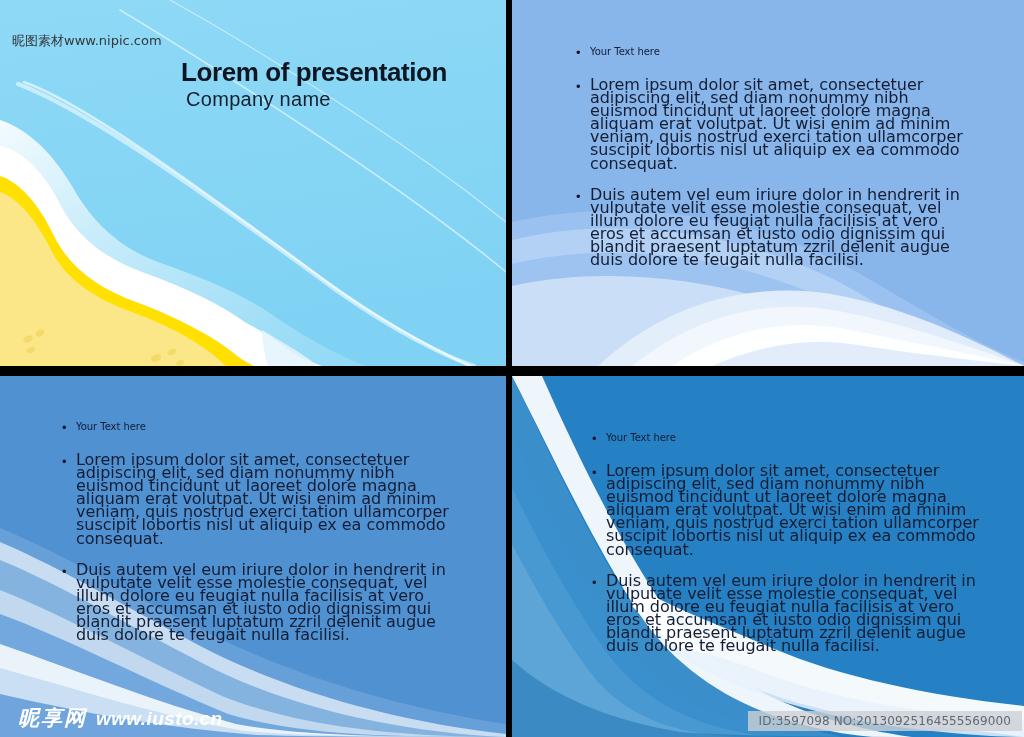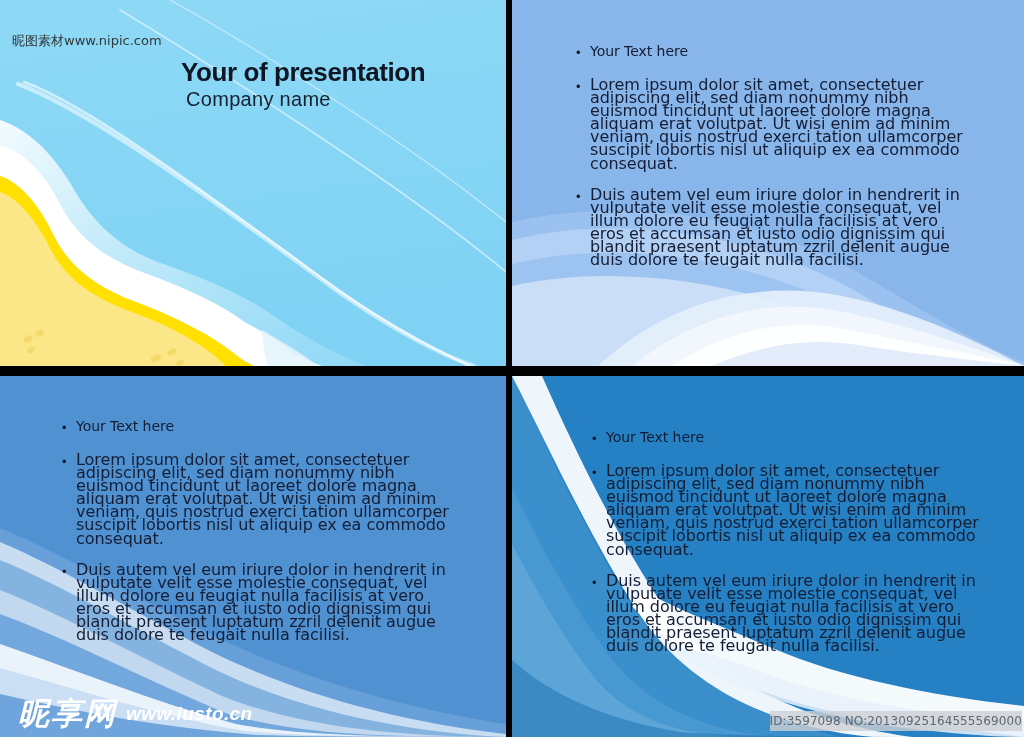--- a/index.html
+++ b/index.html
@@ -42,45 +42,45 @@
   .bullet-row{display:flex;align-items:flex-start;margin-bottom:14px;}
   .bullet-dot{
     flex:0 0 auto;width:14px;color:#10182e;font-size:13px;line-height:14px;
     padding-top:2px;text-align:left;
   }
   .bullet-txt{
     color:#141d33;font-size:16px;line-height:13.1px;
     font-family:"DejaVu Sans","Liberation Sans",sans-serif;
     letter-spacing:-0.05px;
   }
-  .bullet-txt.lead{font-size:14px;line-height:15px;}
+  .bullet-txt.lead{font-size:10px;line-height:15px;}
 
   #block-two   {left:64px;  top:44px;  width:394px;}
   #block-three {left:62px;  top:43px;  width:398px;}
   #block-four  {left:80px;  top:54px;  width:397px;}
 
   
   .nipic-logo{
     position:absolute;left:18px;bottom:8px;z-index:8;
     display:flex;align-items:center;gap:9px;white-space:nowrap;
   }
   .nipic-logo .cn-mark{
     font-family:"DejaVu Sans","Liberation Sans",sans-serif;
-    font-size:31px;font-weight:bold;font-style:italic;color:#ffffff;
+    font-size:21px;font-weight:bold;font-style:italic;color:#ffffff;
     letter-spacing:2px;line-height:1;
   }
   .nipic-logo .cn-url{
     font-size:19px;font-weight:bold;font-style:italic;color:#ffffff;
     letter-spacing:0.4px;line-height:1;
   }
   .id-badge{
     position:absolute;right:2px;bottom:6px;z-index:9;
     background:rgba(205,208,211,0.80);
     color:#5d6974;font-size:12px;line-height:18px;
-    padding:1px 0;white-space:nowrap;letter-spacing:0.1px;
+    padding:1px 11px;white-space:nowrap;letter-spacing:0.1px;
     font-family:"DejaVu Sans","Liberation Sans",sans-serif;
   }
 </style>
 </head>
 <body>
 
 <div class="sheet">
 
   <div class="slide" id="slide-title">
     <svg viewBox="0 0 506 366" preserveAspectRatio="none">
@@ -123,21 +123,21 @@
         <ellipse cx="28" cy="339" rx="5" ry="3.4" transform="rotate(-28 28 339)"></ellipse>
         <ellipse cx="40" cy="333" rx="4.6" ry="3.1" transform="rotate(-28 40 333)"></ellipse>
         <ellipse cx="31" cy="350" rx="4.2" ry="2.8" transform="rotate(-28 31 350)"></ellipse>
         <ellipse cx="156" cy="358" rx="5.4" ry="3.6" transform="rotate(-22 156 358)"></ellipse>
         <ellipse cx="172" cy="352" rx="4.6" ry="3.0" transform="rotate(-22 172 352)"></ellipse>
         <ellipse cx="180" cy="363" rx="4.0" ry="2.6" transform="rotate(-22 180 363)"></ellipse>
       </g>
     </svg>
 
     <div class="nipic-top">昵图素材www.nipic.com</div>
-    <div class="pres-title">Your of presentation</div>
+    <div class="pres-title">Lorem of presentation</div>
     <div class="company-name">Company name</div>
   </div>
 
   <div class="slide" id="slide-two">
     <svg viewBox="0 0 512 366" preserveAspectRatio="none">
       <rect x="0" y="0" width="512" height="366" fill="#88b5ea"></rect>
       <path d="M0,222 C118,196 250,216 352,276 C420,316 470,346 512,362 L512,366 L0,366 Z" fill="#9cc2ef" opacity="0.9"></path>
       <path d="M0,240 C116,212 252,236 352,296 C418,336 468,356 512,366 L0,366 Z" fill="#b6d3f4" opacity="0.85"></path>
       <path d="M0,264 C118,236 254,262 354,320 C418,356 470,366 512,366 L0,366 Z" fill="#9cc2ef" opacity="0.95"></path>
       <path d="M0,286 C120,260 256,288 356,338 C414,366 470,366 512,366 L0,366 Z" fill="#cfe2f7" opacity="0.9"></path>

